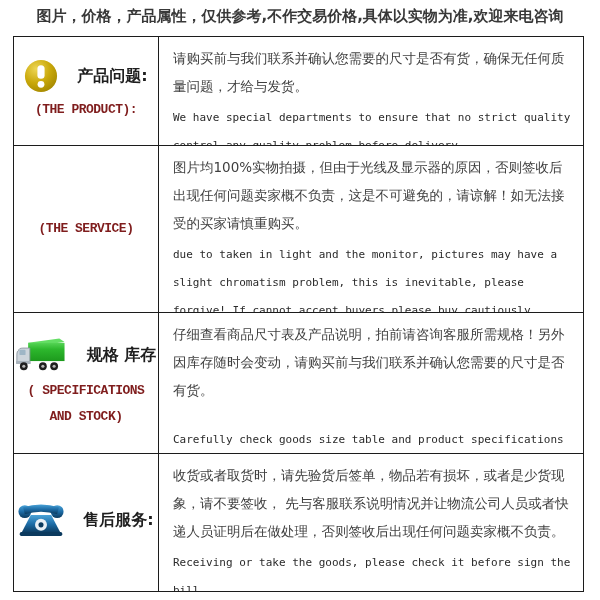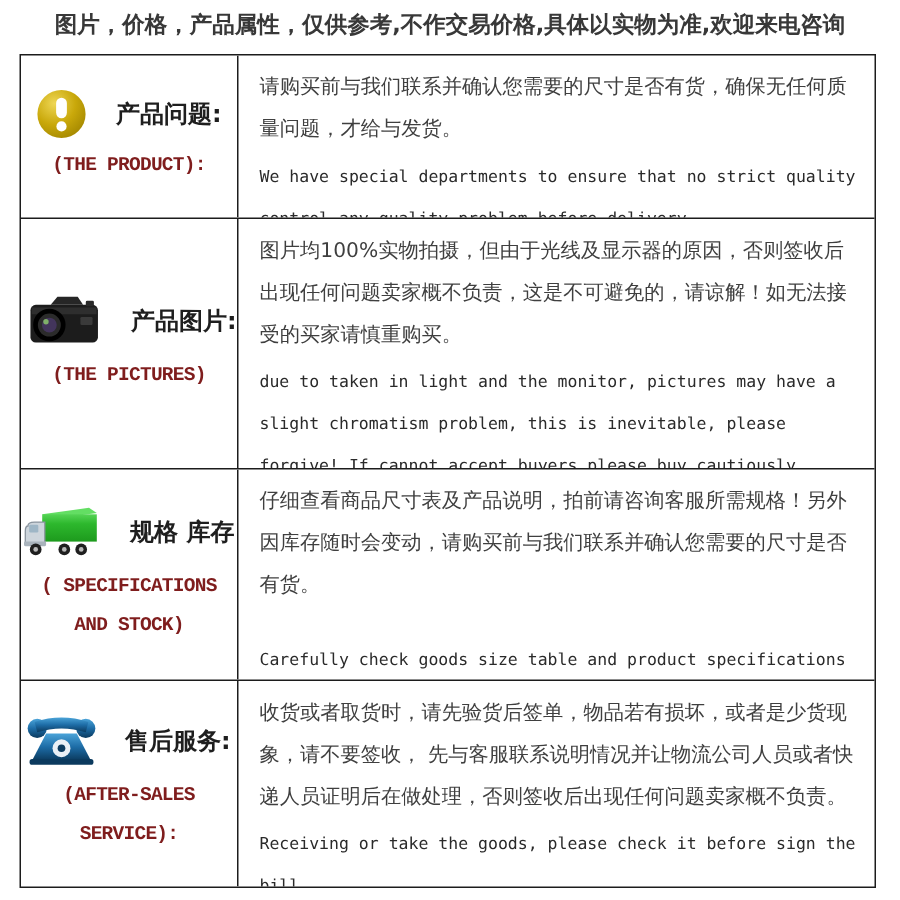--- a/index.html
+++ b/index.html
@@ -76,37 +76,21 @@
         <div class="label-en">(THE PRODUCT):</div>
       </div>
       <div class="cell-text">
         <div class="text-zh">请购买前与我们联系并确认您需要的尺寸是否有货，确保无任何质量问题，才给与发货。</div>
         <div class="text-en">We have special departments to ensure that no strict quality control any quality problem before delivery.</div>
       </div>
     </div>
 
     <div class="row row-2">
       <div class="cell-label">
-        <div class="label-top">
-          <span class="icon-wrap">
-            <svg width="54" height="38" viewBox="0 0 60 42">
-              <path d="M22 9 l5 -6 h15 l4 6 z" fill="#262626"></path>
-              <rect x="7" y="9" width="50" height="28" rx="4" fill="#1c1c1c"></rect>
-              <rect x="8" y="11" width="48" height="5" fill="#2e2e2e"></rect>
-              <circle cx="21" cy="24" r="12" fill="#000"></circle>
-              <circle cx="21" cy="24" r="8.5" fill="#2b2b2b"></circle>
-              <circle cx="21" cy="24" r="5.5" fill="#43355c"></circle>
-              <circle cx="18.5" cy="21.5" r="2" fill="#7fb069"></circle>
-              <rect x="44" y="18" width="9" height="6" rx="1" fill="#3a3a3a"></rect>
-              <rect x="48" y="6" width="6" height="4" rx="1" fill="#2a2a2a"></rect>
-            </svg>
-          </span>
-          <span class="label-zh">产品图片:</span>
-        </div>
-        <div class="label-en">(THE PICTURES)</div>
+        <div class="label-en">(THE SERVICE)</div>
       </div>
       <div class="cell-text">
         <div class="text-zh">图片均100%实物拍摄，但由于光线及显示器的原因，否则签收后出现任何问题卖家概不负责，这是不可避免的，请谅解！如无法接受的买家请慎重购买。</div>
         <div class="text-en">due to taken in light and the monitor, pictures may have a slight chromatism problem, this is inevitable, please forgive! If cannot accept buyers please buy cautiously.</div>
       </div>
     </div>
 
     <div class="row row-3">
       <div class="cell-label">
         <div class="label-top">
@@ -158,21 +142,20 @@
               <circle cx="46" cy="9" r="7.5" fill="url(#blu)"></circle>
               <path d="M6 4 q21 -7 42 0 l-2 8 q-19 -6 -38 0 z" fill="url(#blu)"></path>
               <path d="M15 13 h24 l11 21 H4 z" fill="url(#blu)"></path>
               <circle cx="27" cy="24.5" r="7" fill="#e9eff5"></circle>
               <circle cx="27" cy="24.5" r="3" fill="#0b3a5e"></circle>
               <rect x="2" y="33" width="50" height="4.5" rx="2" fill="#0b3a5e"></rect>
             </svg>
           </span>
           <span class="label-zh">售后服务:</span>
         </div>
-        <div class="label-en">(AFTER-SALES SERVICE):</div>
       </div>
       <div class="cell-text">
         <div class="text-zh">收货或者取货时，请先验货后签单，物品若有损坏，或者是少货现象，请不要签收， 先与客服联系说明情况并让物流公司人员或者快递人员证明后在做处理，否则签收后出现任何问题卖家概不负责。</div>
         <div class="text-en">Receiving or take the goods, please check it before sign the bill.</div>
       </div>
     </div>
 
   </div>
 </div>
 

